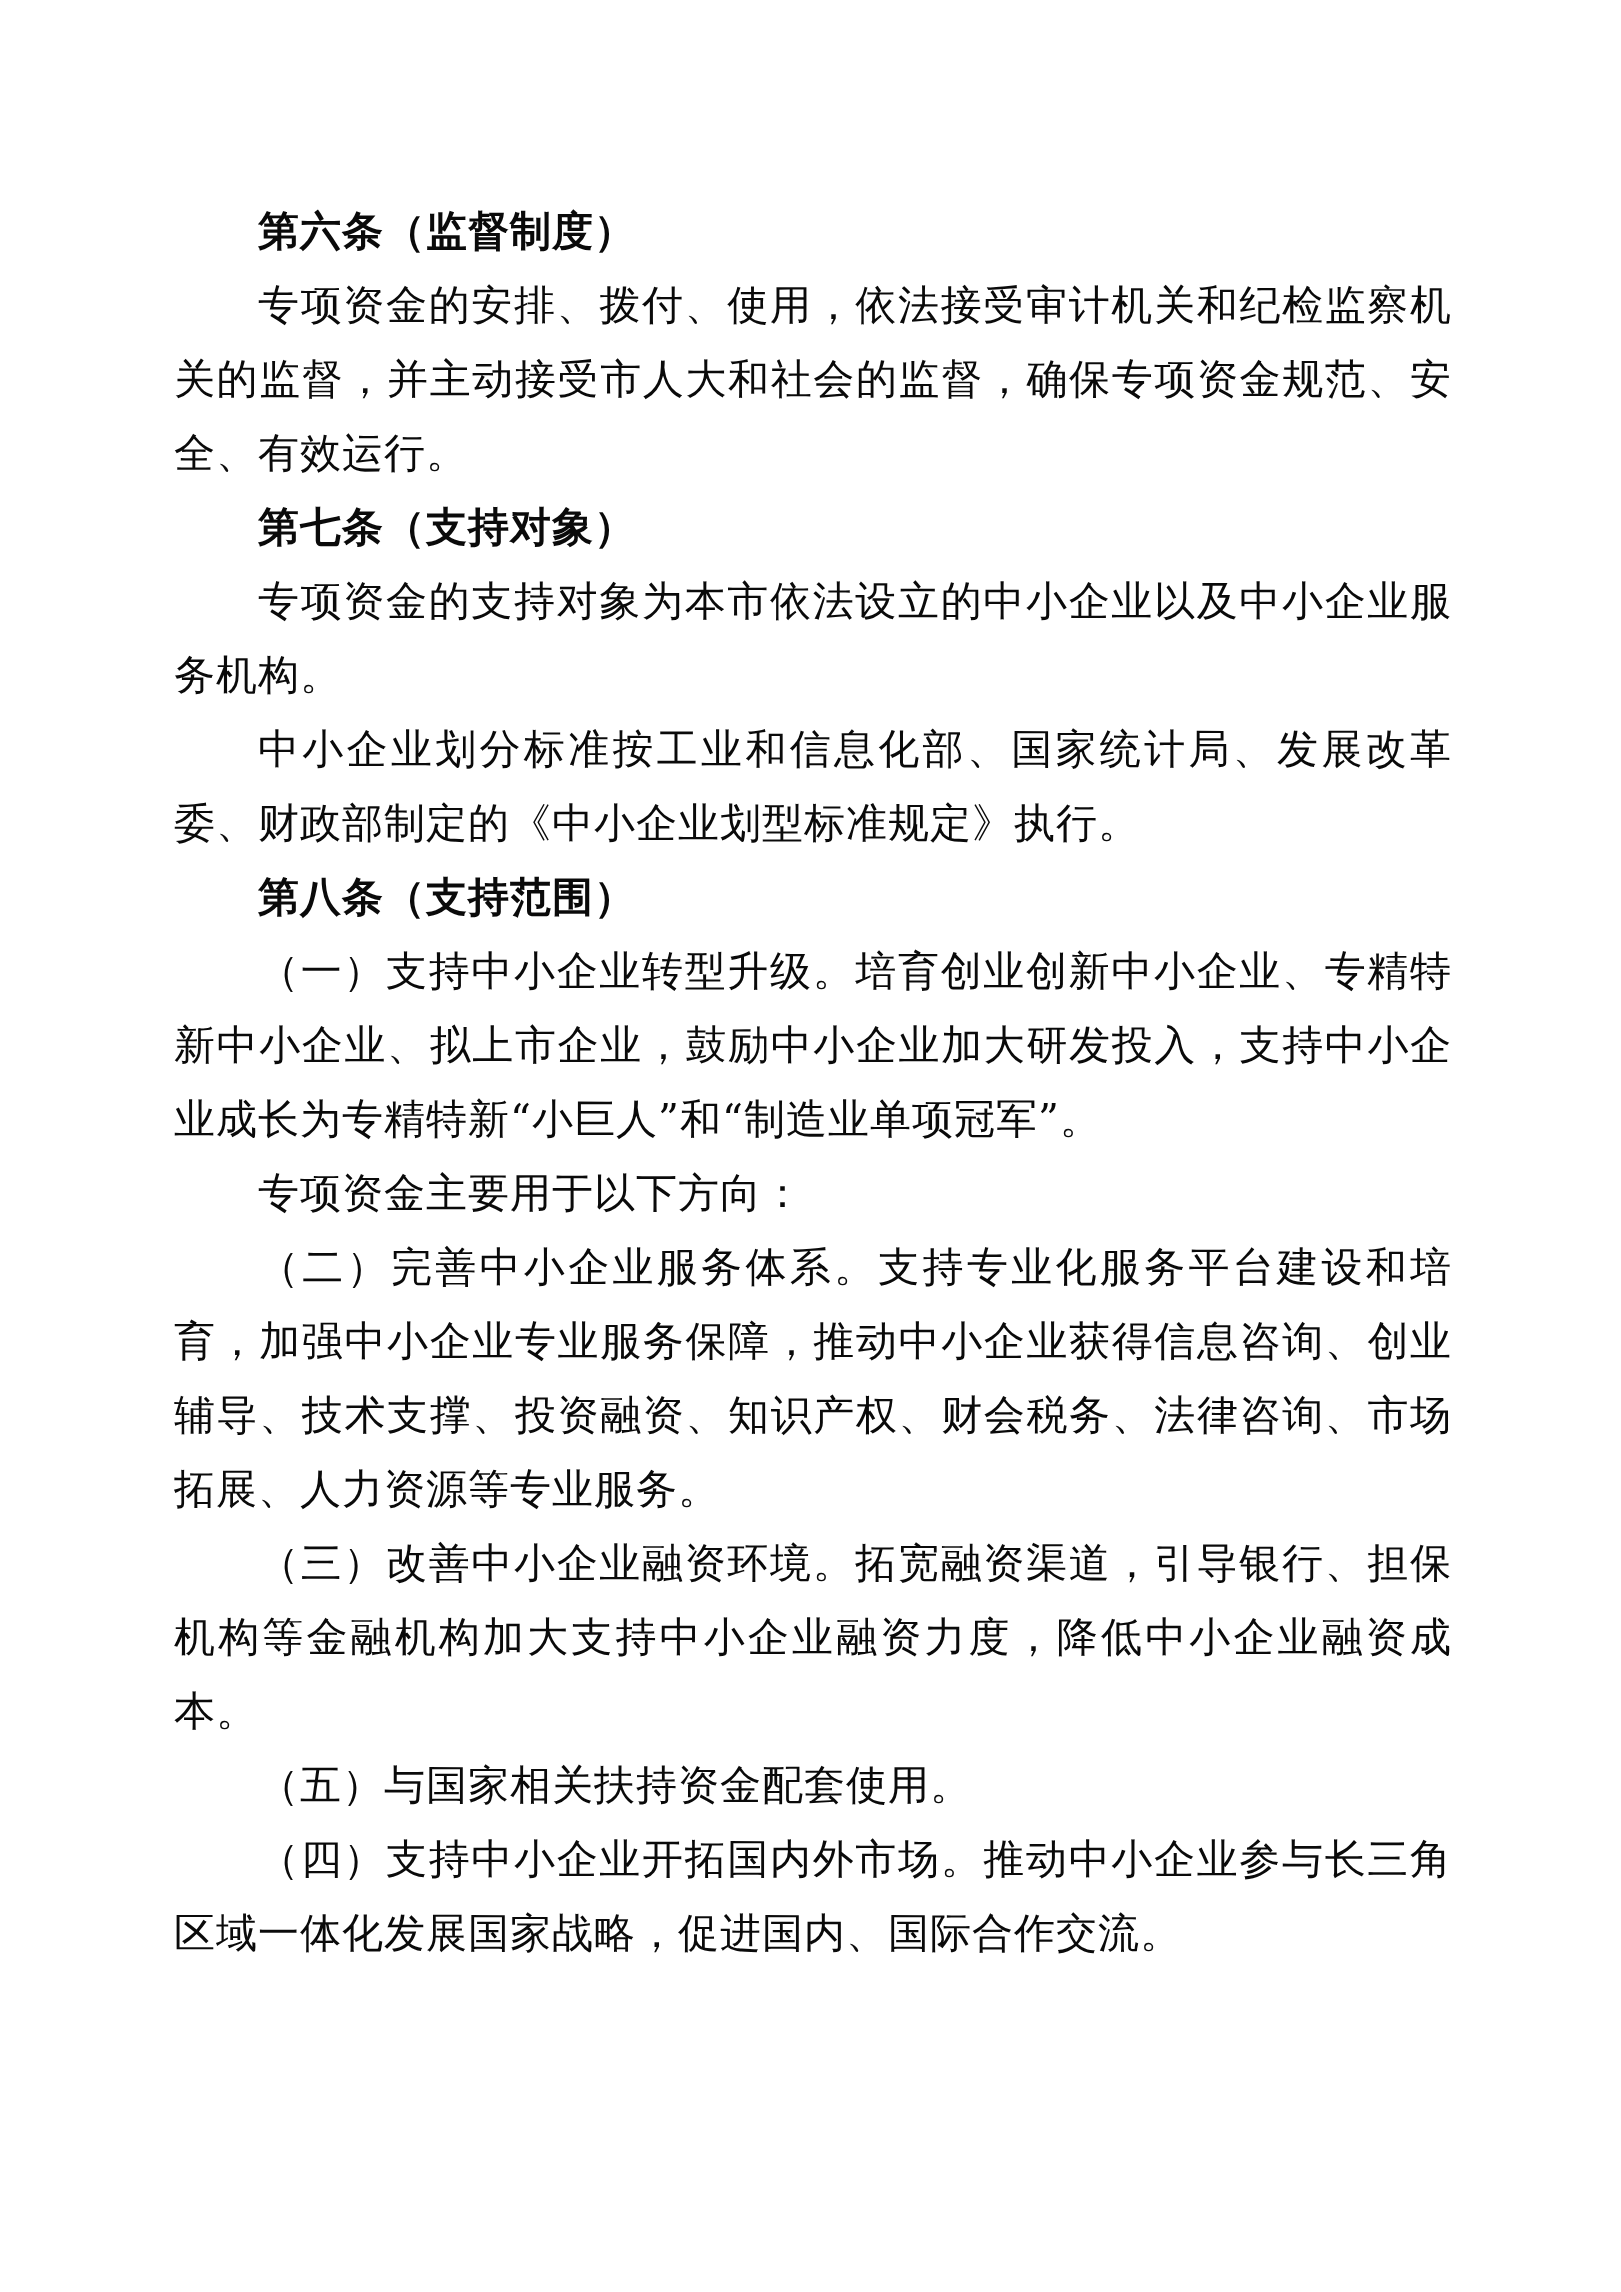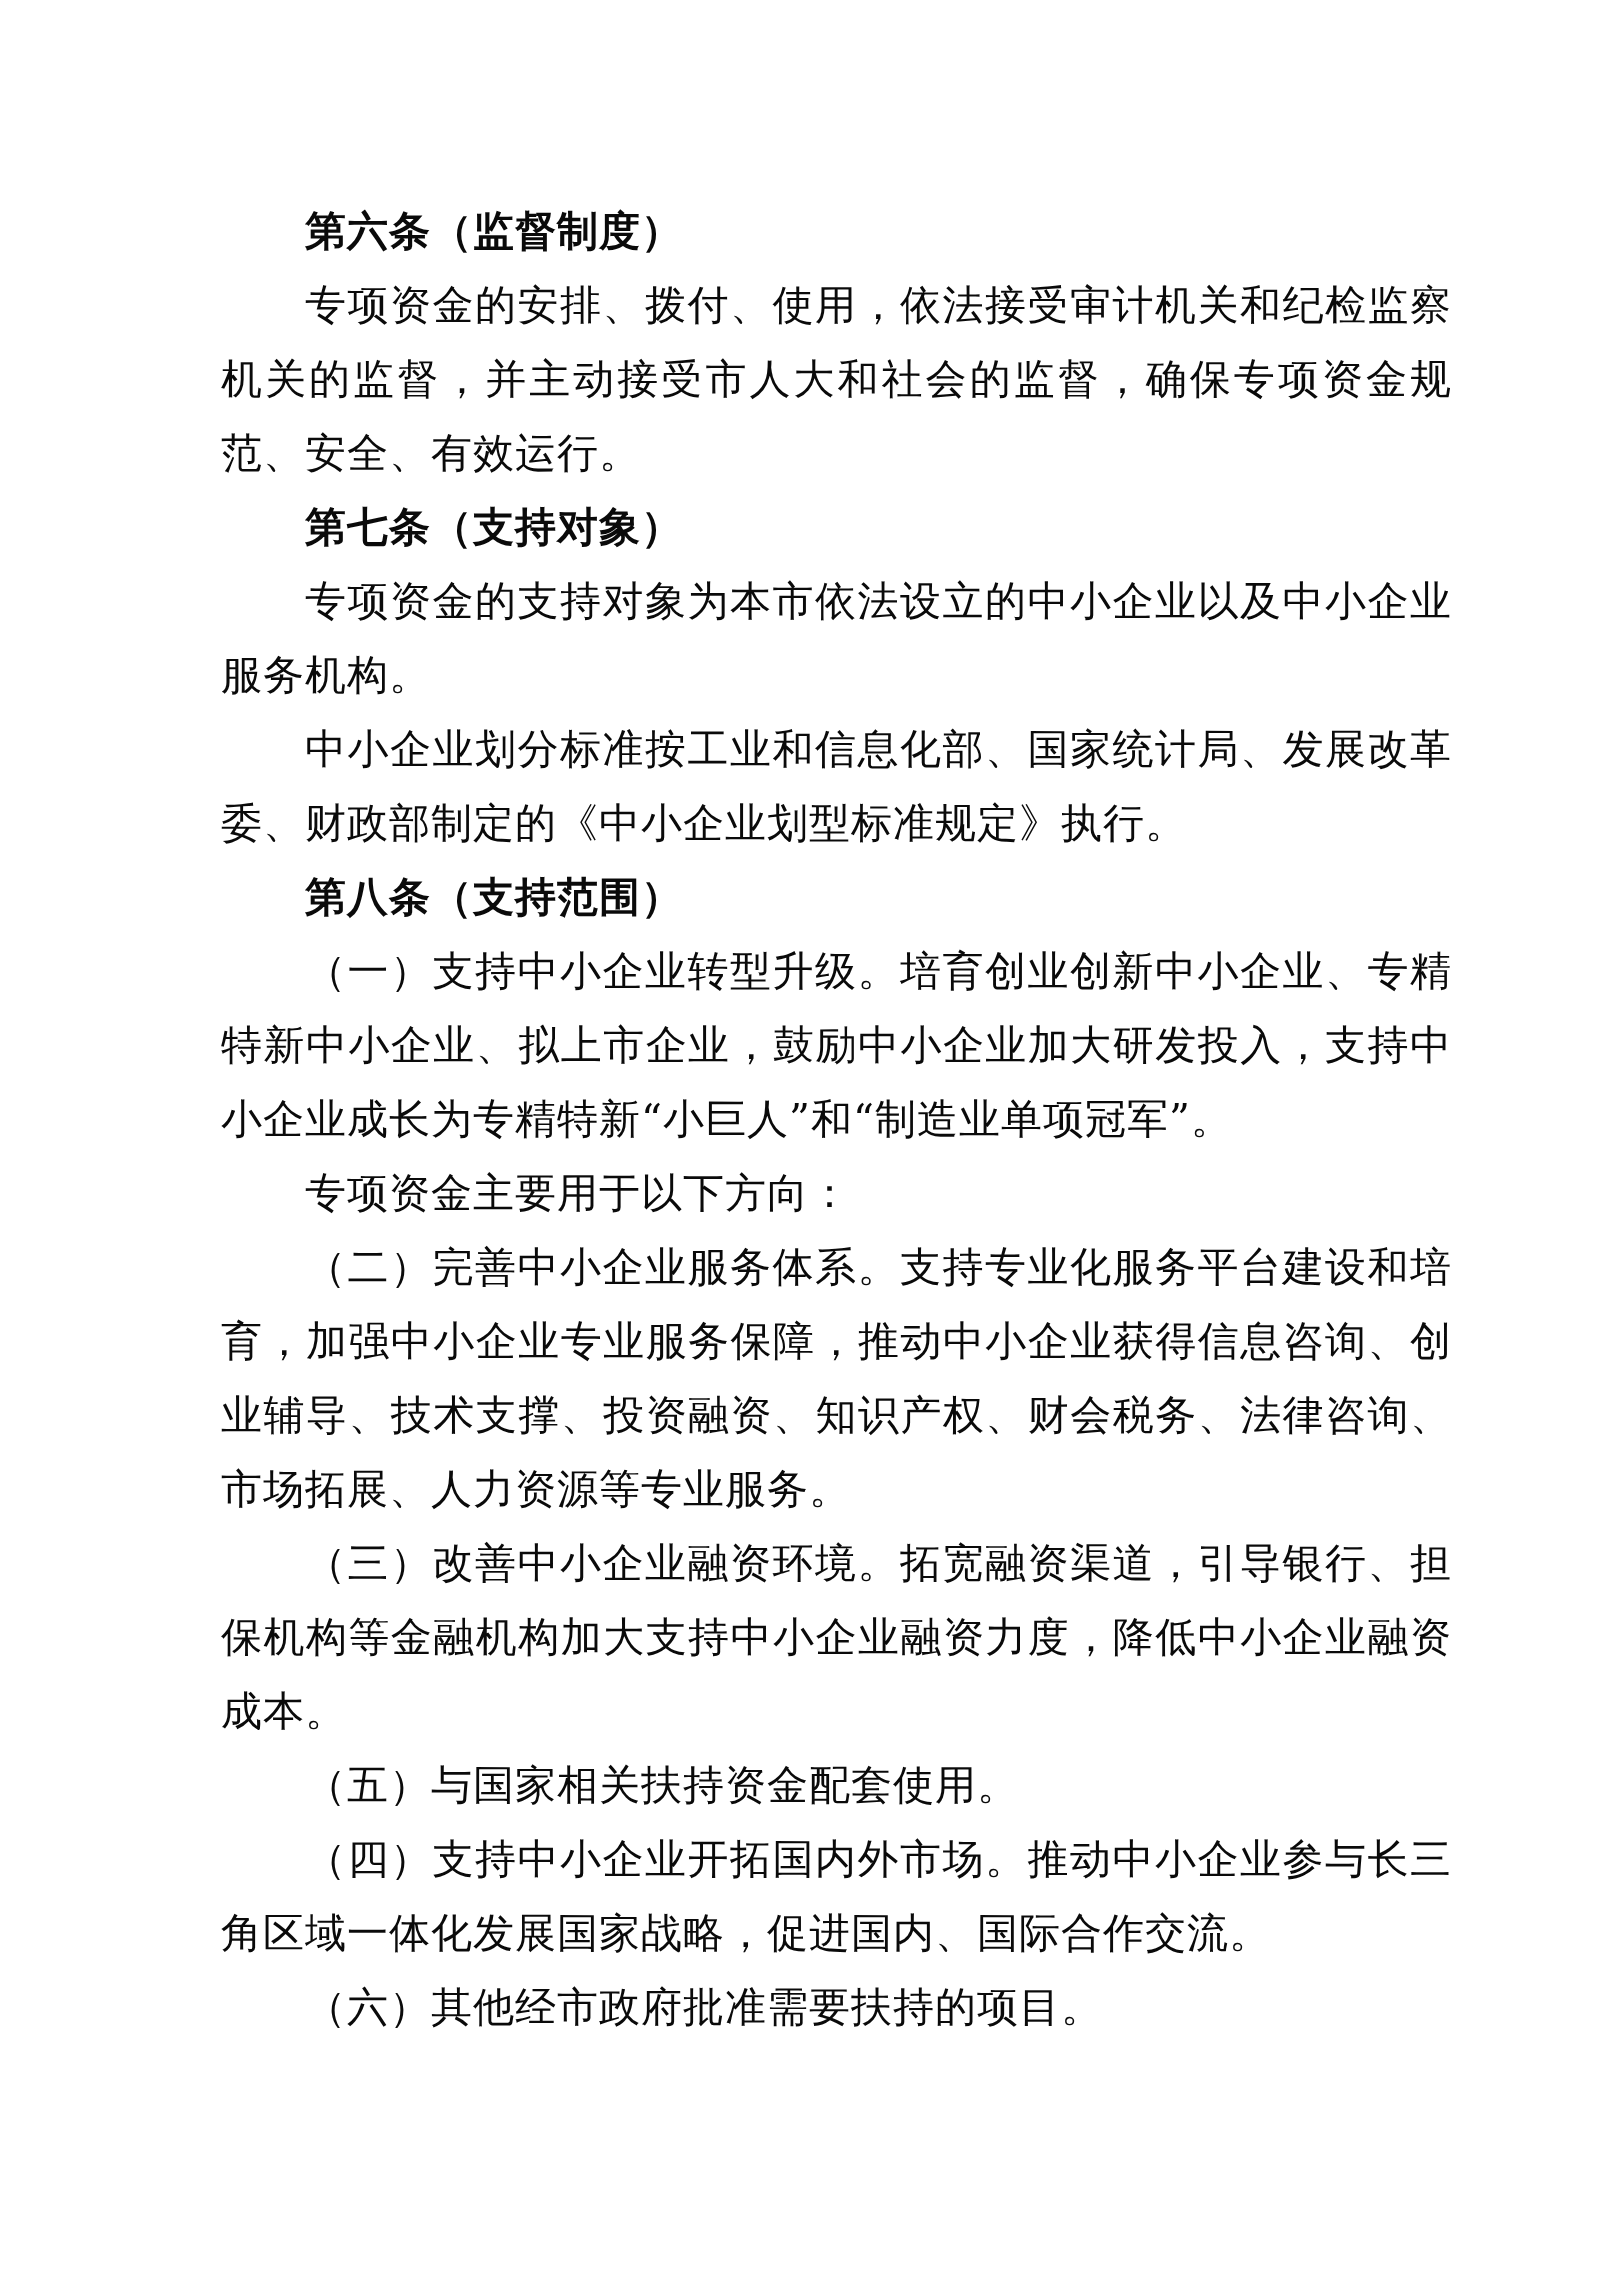--- a/index.html
+++ b/index.html
@@ -19,21 +19,20 @@
     background: #ffffff;
   }
   .block {
     font-size: 41px;
     line-height: 74px;
     letter-spacing: 1px;
     text-align: justify;
     text-align-last: left;
     text-indent: 84px;
     word-break: break-all;
-    margin-left: 47px;
   }
   .article_heading {
     font-weight: bold;
   }
   .chapter_heading {
     font-weight: bold;
     text-indent: 0;
     text-align: center;
     text-align-last: center;
   }
@@ -52,16 +51,15 @@
       <p class="block article_heading">第七条（支持对象）</p>
       <p class="block paragraph">专项资金的支持对象为本市依法设立的中小企业以及中小企业服务机构。</p>
       <p class="block paragraph">中小企业划分标准按工业和信息化部、国家统计局、发展改革委、财政部制定的《中小企业划型标准规定》执行。</p>
       <p class="block article_heading">第八条（支持范围）</p>
       <p class="block list_item">（一）支持中小企业转型升级。培育创业创新中小企业、专精特新中小企业、拟上市企业，鼓励中小企业加大研发投入，支持中小企业成长为专精特新“小巨人”和“制造业单项冠军”。</p>
       <p class="block paragraph">专项资金主要用于以下方向：</p>
       <p class="block list_item">（二）完善中小企业服务体系。支持专业化服务平台建设和培育，加强中小企业专业服务保障，推动中小企业获得信息咨询、创业辅导、技术支撑、投资融资、知识产权、财会税务、法律咨询、市场拓展、人力资源等专业服务。</p>
       <p class="block list_item">（三）改善中小企业融资环境。拓宽融资渠道，引导银行、担保机构等金融机构加大支持中小企业融资力度，降低中小企业融资成本。</p>
       <p class="block list_item">（五）与国家相关扶持资金配套使用。</p>
       <p class="block list_item">（四）支持中小企业开拓国内外市场。推动中小企业参与长三角区域一体化发展国家战略，促进国内、国际合作交流。</p>
-      <p class="block list_item">（六）其他经市政府批准需要扶持的项目。</p>
     </div>
 </div>
 
 
 </body></html>

